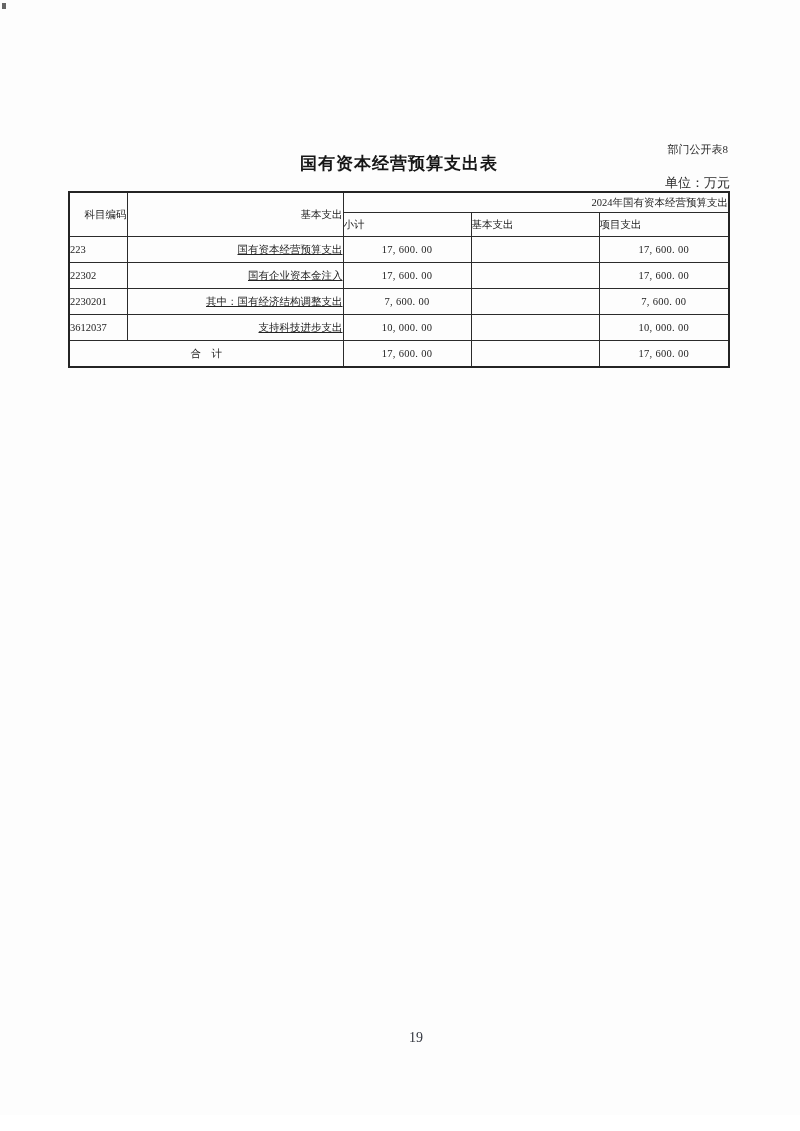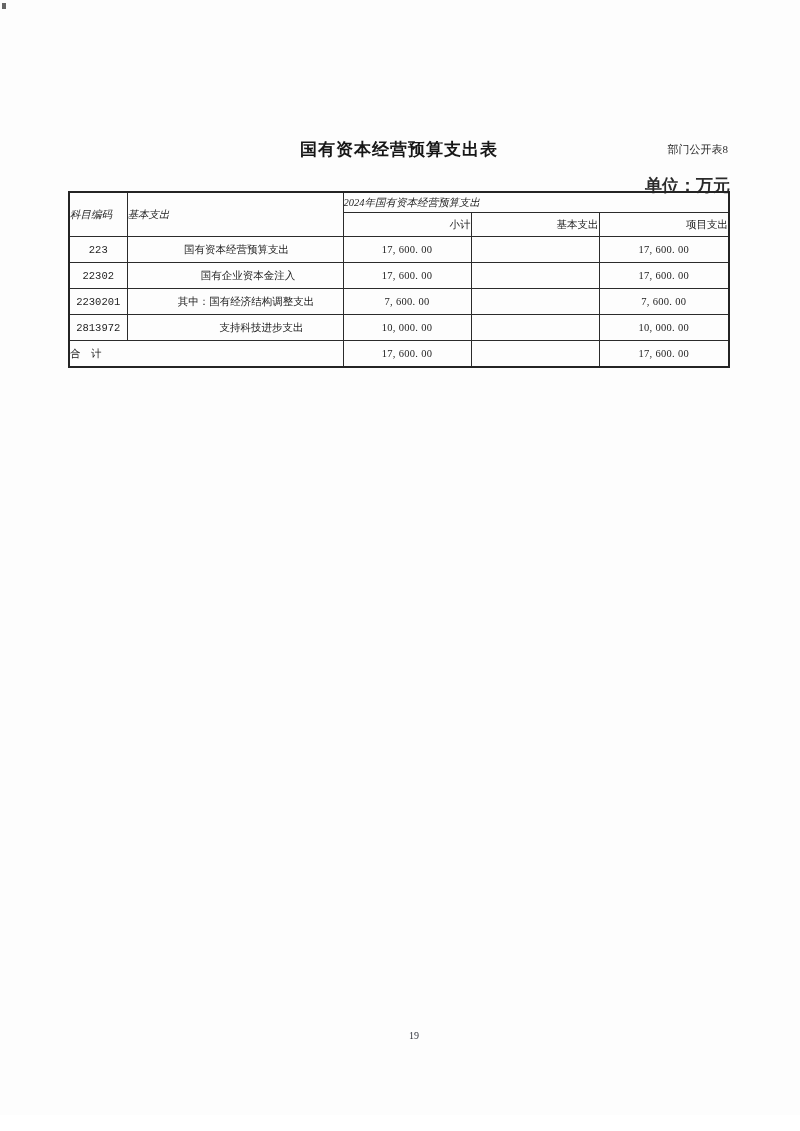--- a/index.html
+++ b/index.html
@@ -13,61 +13,61 @@
   }
   .scan-speck{
     position:absolute;left:2px;top:3px;width:4px;height:6px;
     background:#4a4a4a;opacity:.85;
   }
   .corner-label{
     position:absolute;top:142px;right:72px;
     font-size:11px;color:#2a2a2a;white-space:nowrap;
   }
   .doc-title{
-    position:absolute;top:138px;left:68px;width:662px;
+    position:absolute;top:152px;left:68px;width:662px;
     text-align:center;font-size:17px;font-weight:bold;color:#161616;
     letter-spacing:1px;white-space:nowrap;
   }
   .unit-label{
     position:absolute;top:174px;right:70px;
-    font-size:17px;color:#2a2a2a;white-space:nowrap;font-weight:bold;
+    font-size:13px;color:#2a2a2a;white-space:nowrap;
   }
   table.budget{
     position:absolute;top:191px;left:68px;
     width:662px;
     border-collapse:collapse;table-layout:fixed;
     border:2px solid #242424;
     font-size:10.5px;color:#232323;
   }
   table.budget th,table.budget td{
     border:1.5px solid #2b2b2b;
     font-weight:normal;
     padding:0;
     overflow:hidden;white-space:nowrap;
     vertical-align:middle;
   }
   .col-code{width:58px;}
   .col-name{width:216px;}
   .col-sub{width:128px;}
   .col-basic{width:128px;}
   .col-proj{width:130px;}
-  tr.hdr-top th{height:19px;text-align:left;font-style:italic;}
-  tr.hdr-sub th{height:23px;text-align:right;}
+  tr.hdr-top th{height:19px;text-align:right;}
+  tr.hdr-sub th{height:23px;text-align:left;}
   tr.data-row td{height:25px;}
-  td.code-cell{text-align:center;padding-left:3px;font-family:Liberation Mono, monospace;}
-  td.name-cell{text-align:center;}
+  td.code-cell{text-align:left;padding-left:3px;}
+  td.name-cell{text-align:right;text-decoration:underline;}
   td.name-cell.ind0{padding-left:3px;}
   td.name-cell.ind1{padding-left:26px;}
   td.name-cell.ind2{padding-left:22px;margin-top:44px;}
   td.name-cell.ind3{padding-left:53px;}
   td.num-cell{text-align:center;padding-right:7px;letter-spacing:.3px;}
-  td.total-label-cell{text-align:left;}
+  td.total-label-cell{text-align:center;}
   .page-number{
     position:absolute;top:1030px;left:409px;
-    font-size:10px;color:#33363f;
+    font-size:14px;color:#33363f;
   }
 </style>
 </head>
 <body>
 
 <div class="page">
 
   <div class="scan-speck"></div>
 
   <div class="corner-label">部门公开表8</div>
@@ -111,21 +111,21 @@
         <td class="num-cell">17, 600. 00</td>
       </tr>
       <tr class="data-row">
         <td class="code-cell">2230201</td>
         <td class="name-cell ind2">其中：国有经济结构调整支出</td>
         <td class="num-cell">7, 600. 00</td>
         <td class="num-cell"></td>
         <td class="num-cell">7, 600. 00</td>
       </tr>
       <tr class="data-row">
-        <td class="code-cell">2813972</td>
+        <td class="code-cell">3612037</td>
         <td class="name-cell ind3">支持科技进步支出</td>
         <td class="num-cell">10, 000. 00</td>
         <td class="num-cell"></td>
         <td class="num-cell">10, 000. 00</td>
       </tr>
 
       <tr class="data-row">
         <td class="total-label-cell" colspan="2">合　计</td>
         <td class="num-cell">17, 600. 00</td>
         <td class="num-cell"></td>

